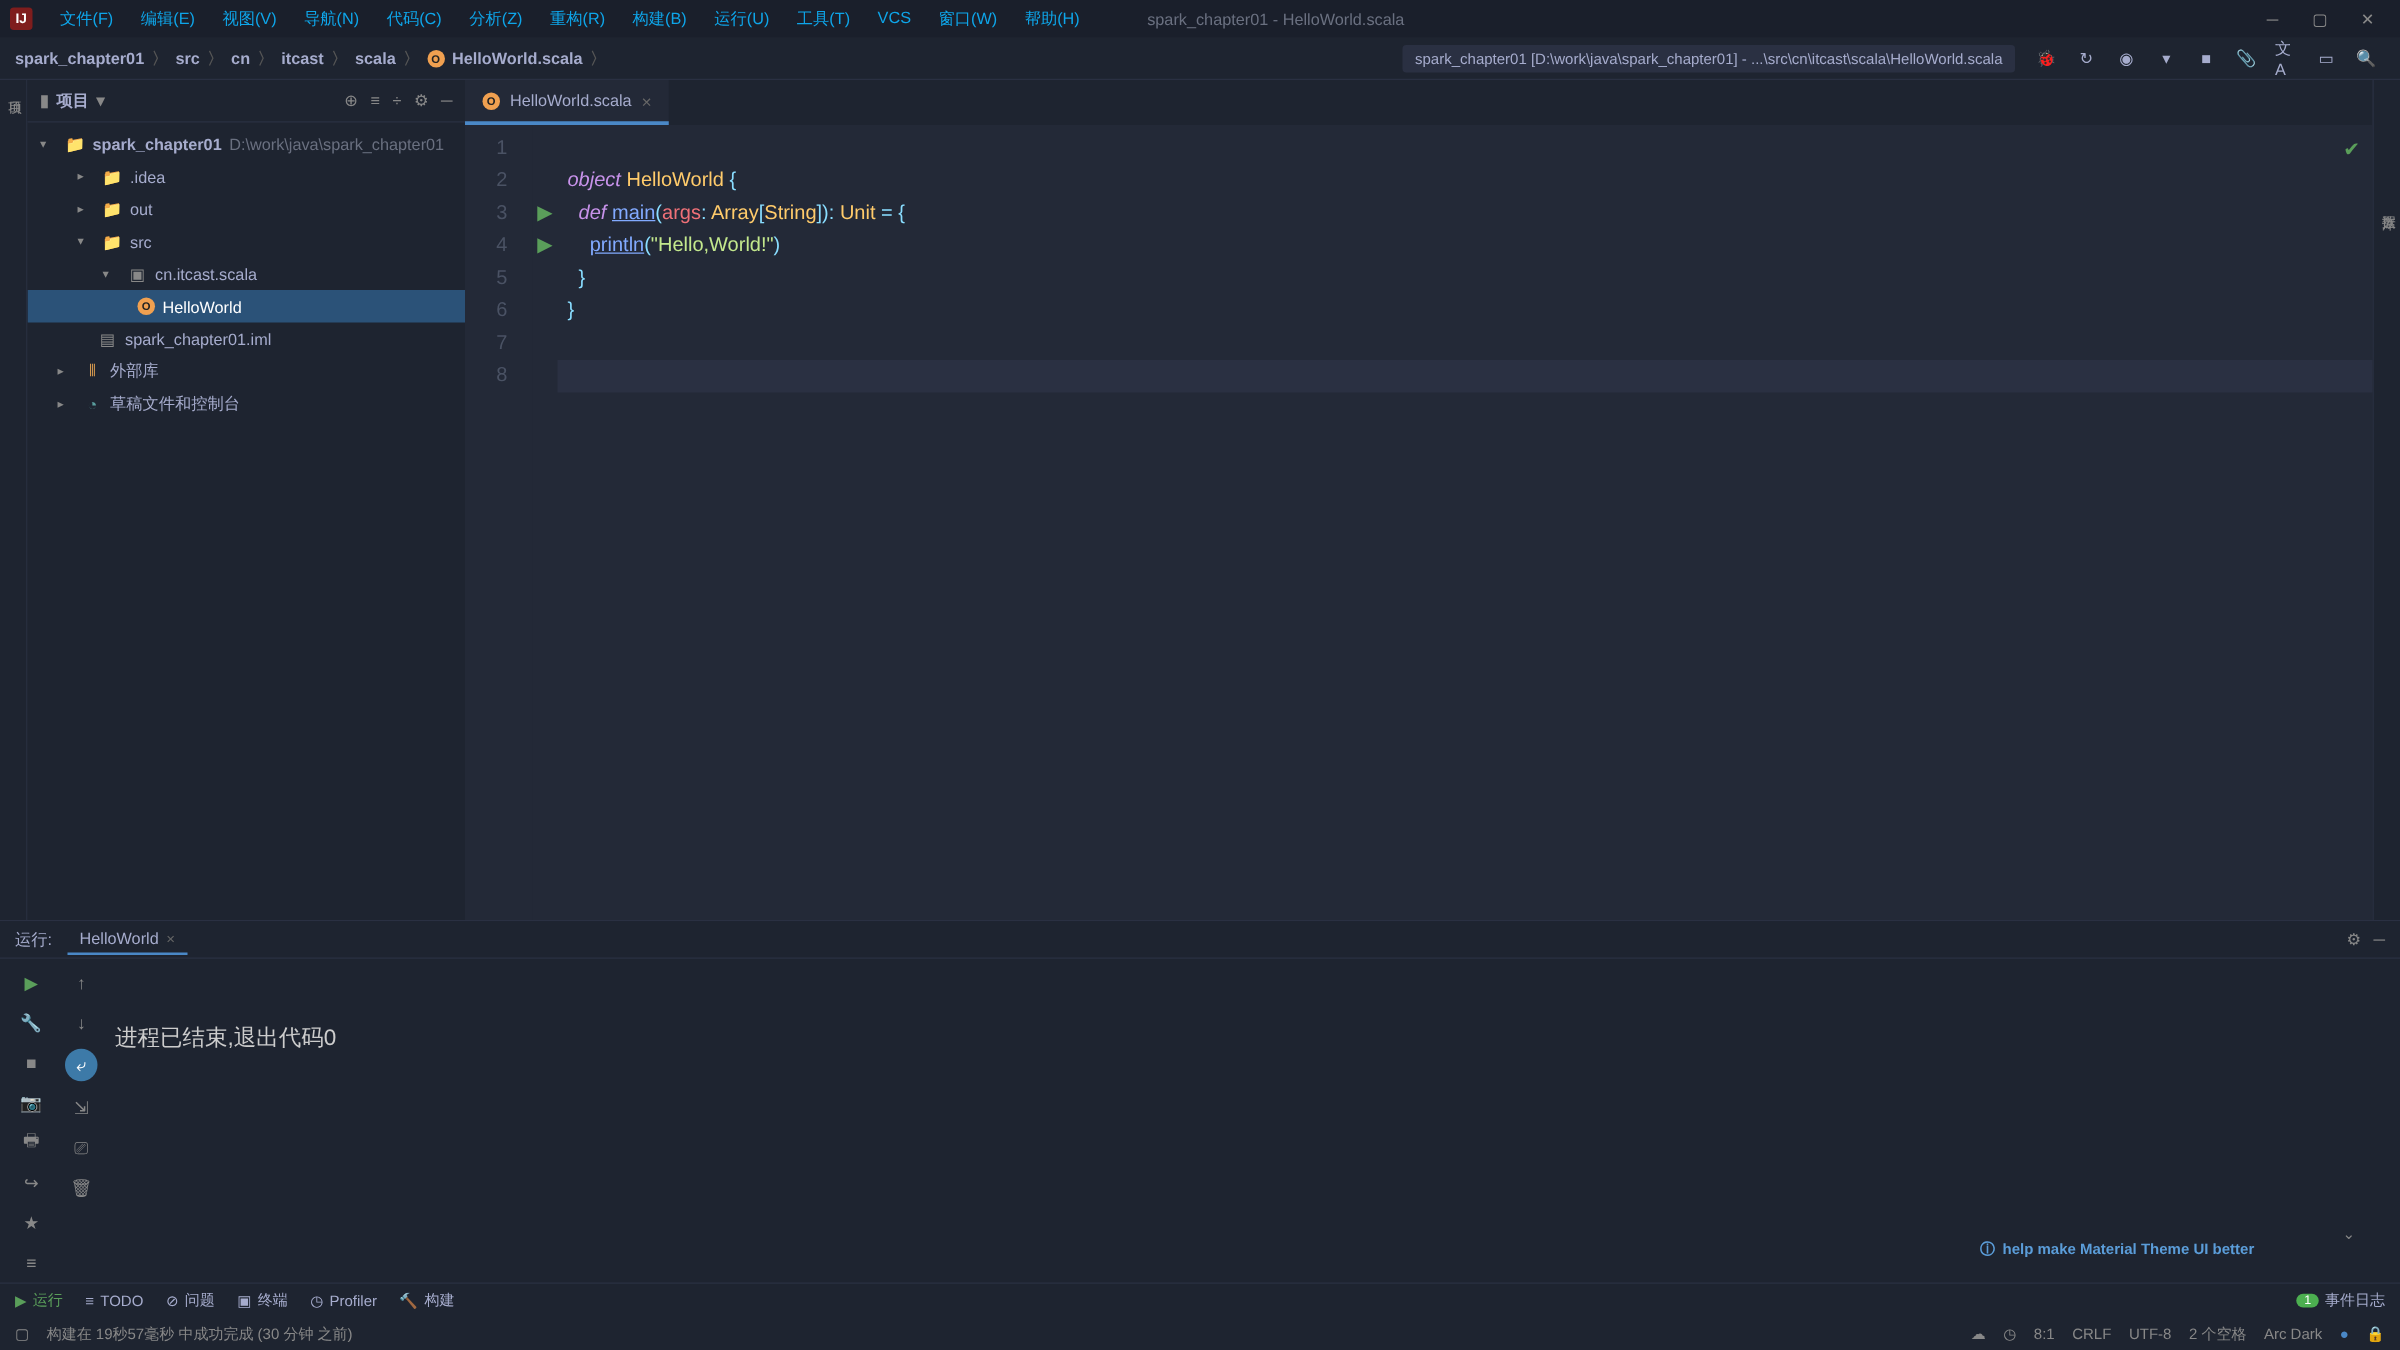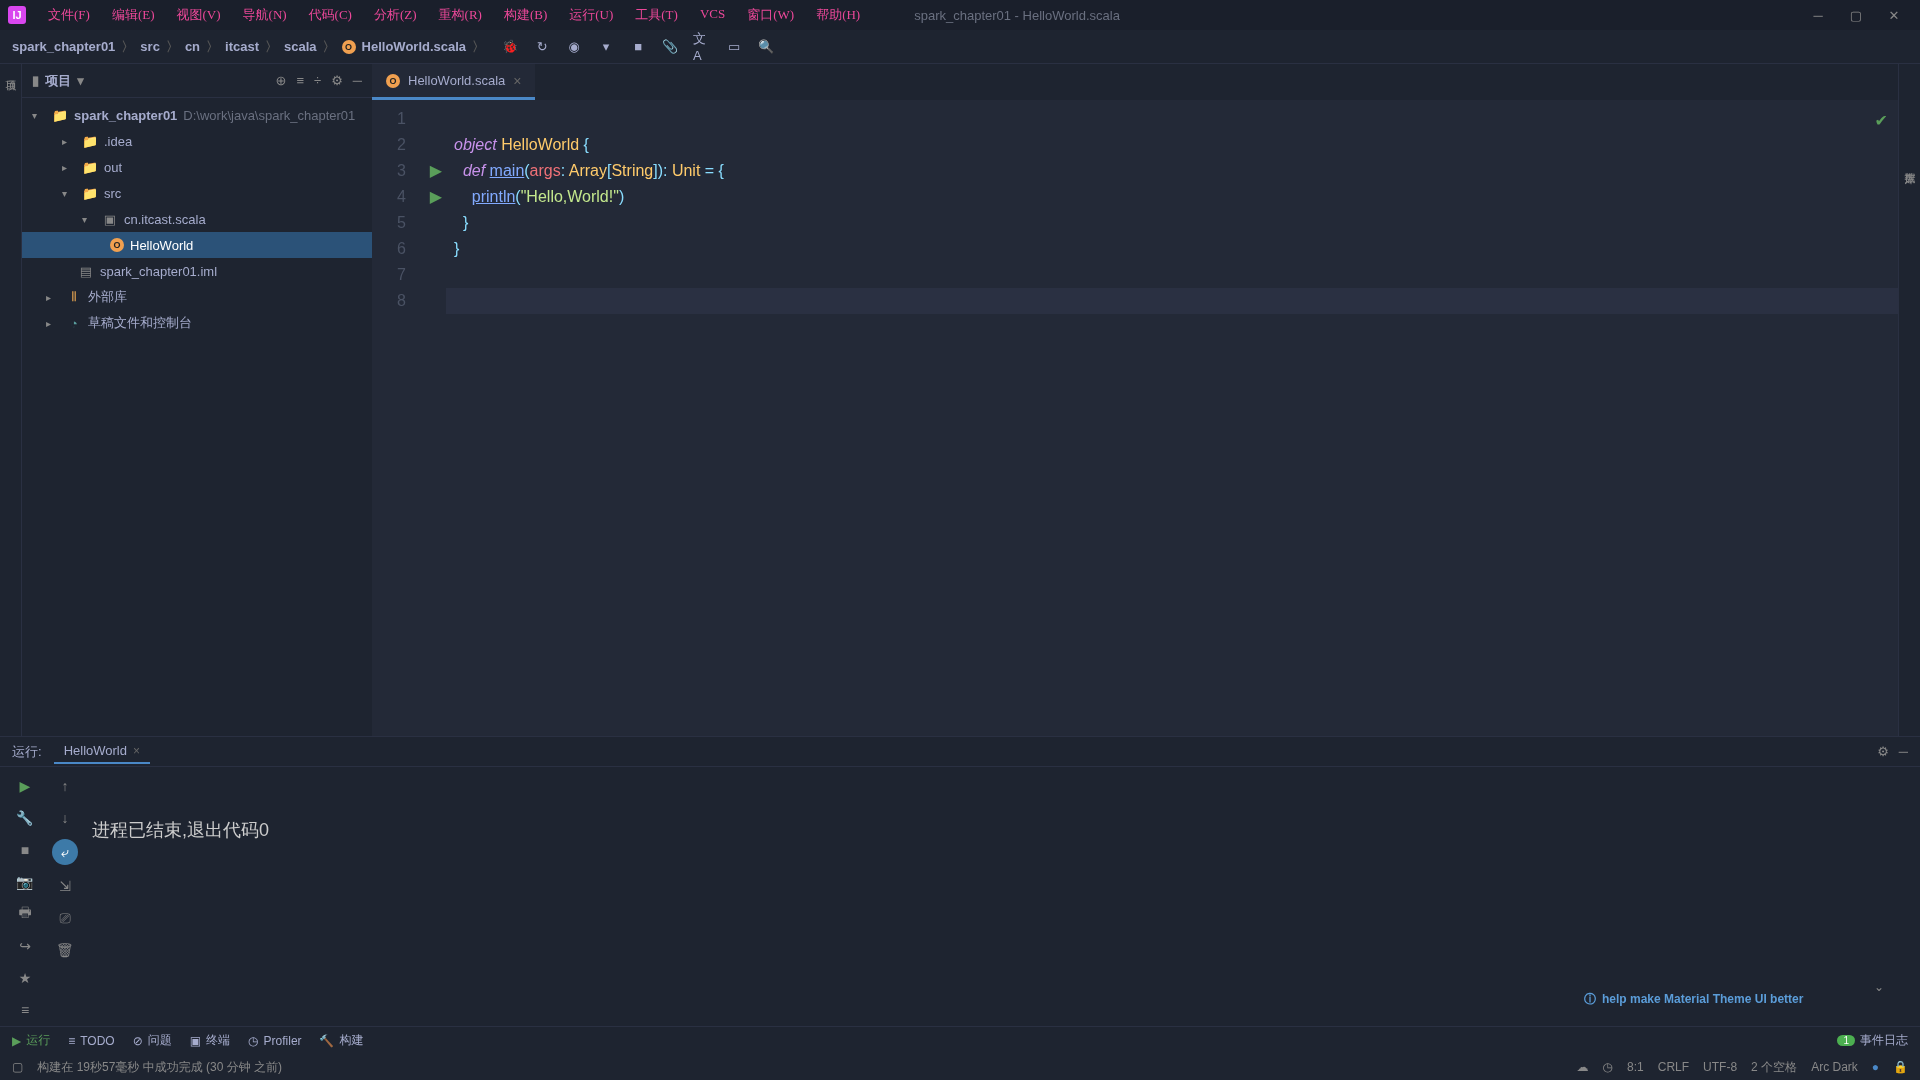--- a/index.html
+++ b/index.html
@@ -1,21 +1,21 @@
 <!DOCTYPE html>
 <html><head>
 <meta charset="utf-8">
 <style>
 * { margin: 0; padding: 0; box-sizing: border-box; font-family: "Segoe UI", Arial, sans-serif; }
 body { background: #1e2430; color: #a6accd; font-size: 13px; overflow: hidden; }
 .app { display: flex; flex-direction: column; width: 1920px; height: 1080px; }
 .titlebar { height: 30px; background: #1a1f2b; display: flex; align-items: center; padding: 0 8px; gap: 4px; }
-.logo { width: 18px; height: 18px; background: #d946ef; border-radius: 3px; display: flex; align-items: center; justify-content: center; color: #fff; font-weight: bold; font-size: 11px; }
+.logo { width: 18px; height: 18px; background: #7f1d1d; border-radius: 3px; display: flex; align-items: center; justify-content: center; color: #fff; font-weight: bold; font-size: 11px; }
 .menu { display: flex; gap: 2px; margin-left: 8px; }
-.menu-item { padding: 4px 10px; cursor: pointer; color: #ec4899; font-family: Liberation Serif, serif; }
+.menu-item { padding: 4px 10px; cursor: pointer; color: #0ea5e9; }
 .title-path { flex: 1; text-align: left; color: #6a7080; margin-left: 40px; }
 .win-controls { display: flex; gap: 18px; margin-right: 8px; }
 .win-btn { width: 20px; height: 20px; display: flex; align-items: center; justify-content: center; cursor: pointer; color: #888; }
 .toolbar2 { height: 34px; background: #1e2430; display: flex; align-items: center; padding: 0 12px; border-bottom: 1px solid #2a3042; }
 .breadcrumb { display: flex; align-items: center; gap: 6px; color: #a6accd; font-weight: 600; }
 .bc-sep { color: #555; }
 .bc-icon { width: 14px; height: 14px; border-radius: 50%; background: #f0a050; display: inline-flex; align-items: center; justify-content: center; font-size: 9px; color: #222; font-weight: bold; }
 .path-info { margin-left: auto; background: #2a3042; padding: 4px 10px; border-radius: 3px; color: #a6accd; font-size: 12px; }
 .tb-icons { display: flex; gap: 14px; margin-left: 16px; margin-right: 6px; }
 .tb-icon { width: 18px; height: 18px; cursor: pointer; display: flex; align-items: center; justify-content: center; }
@@ -120,20 +120,21 @@
       <span>cn</span>
         <span class="bc-sep">〉</span>
       <span>itcast</span>
         <span class="bc-sep">〉</span>
       <span>scala</span>
         <span class="bc-sep">〉</span>
       <span class="bc-icon">O</span>
       <span>HelloWorld.scala</span>
         <span class="bc-sep">〉</span>
     </div>
+    <div class="path-info">spark_chapter01 [D:\work\java\spark_chapter01] - ...\src\cn\itcast\scala\HelloWorld.scala</div>
     <div class="tb-icons">
       <div class="tb-icon" style="color:#5a9e5a">🐞</div>
       <div class="tb-icon">↻</div>
       <div class="tb-icon">◉</div>
       <div class="tb-icon">▾</div>
       <div class="tb-icon">■</div>
       <div class="tb-icon">📎</div>
       <div class="tb-icon">文A</div>
       <div class="tb-icon">▭</div>
       <div class="tb-icon">🔍</div>

